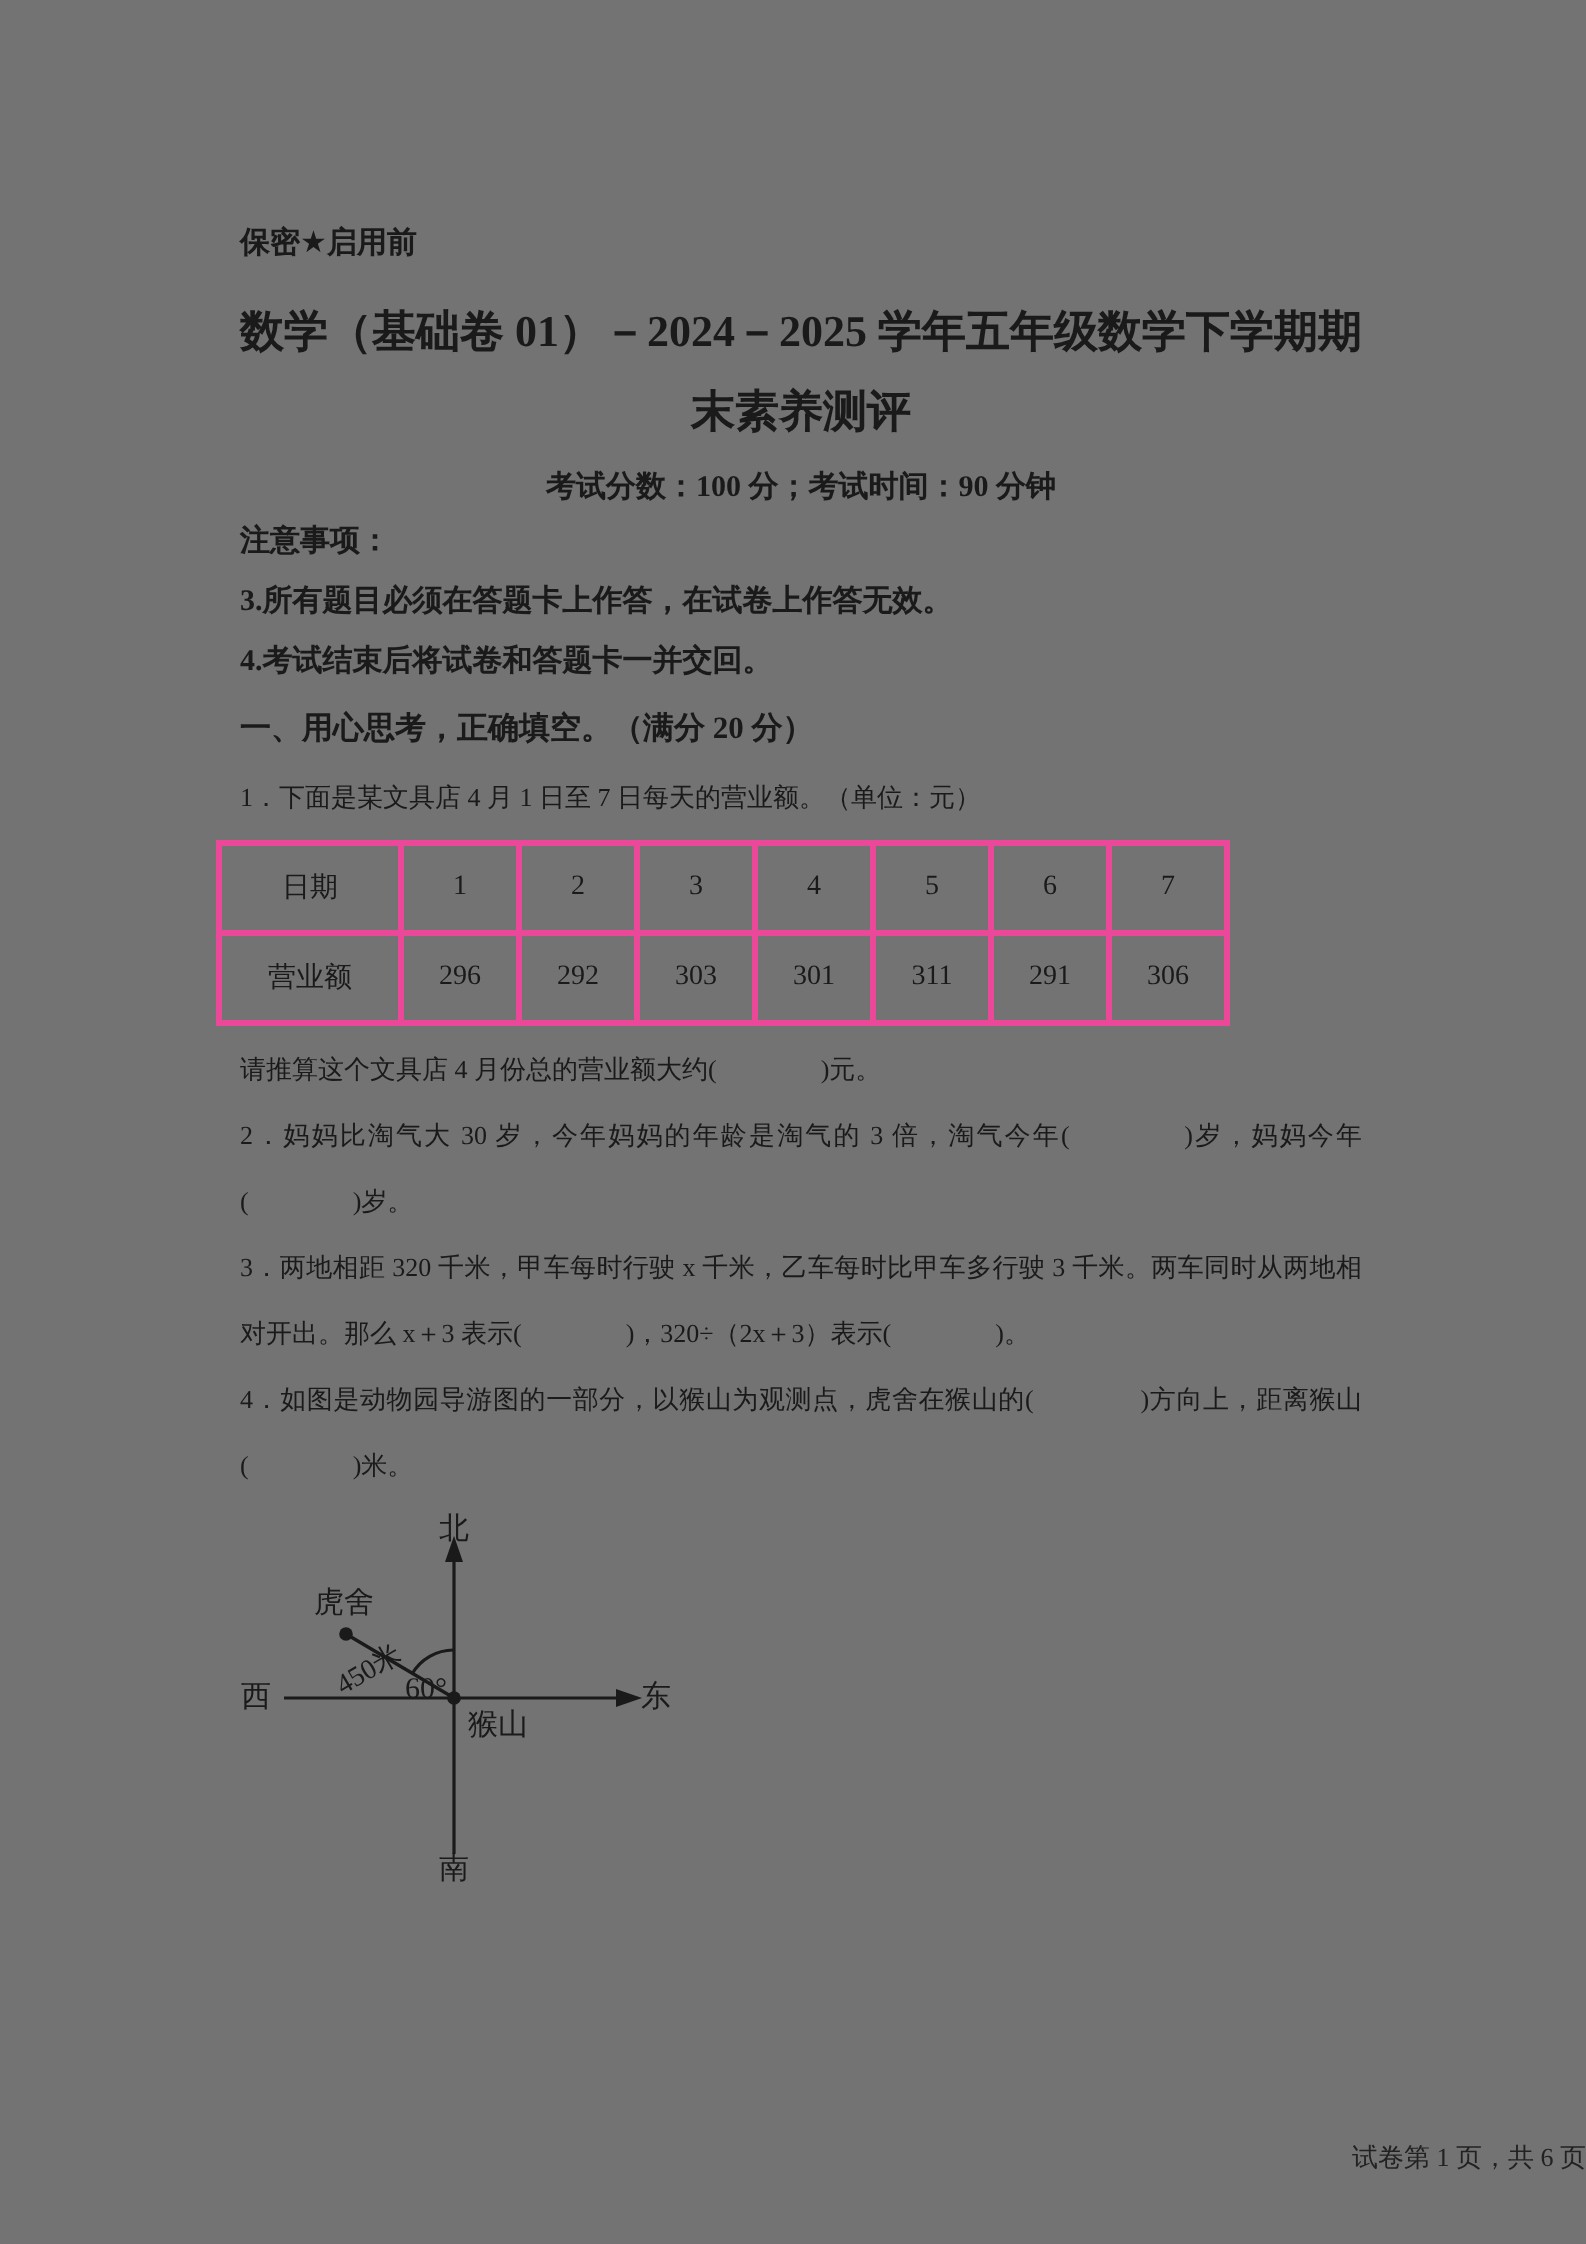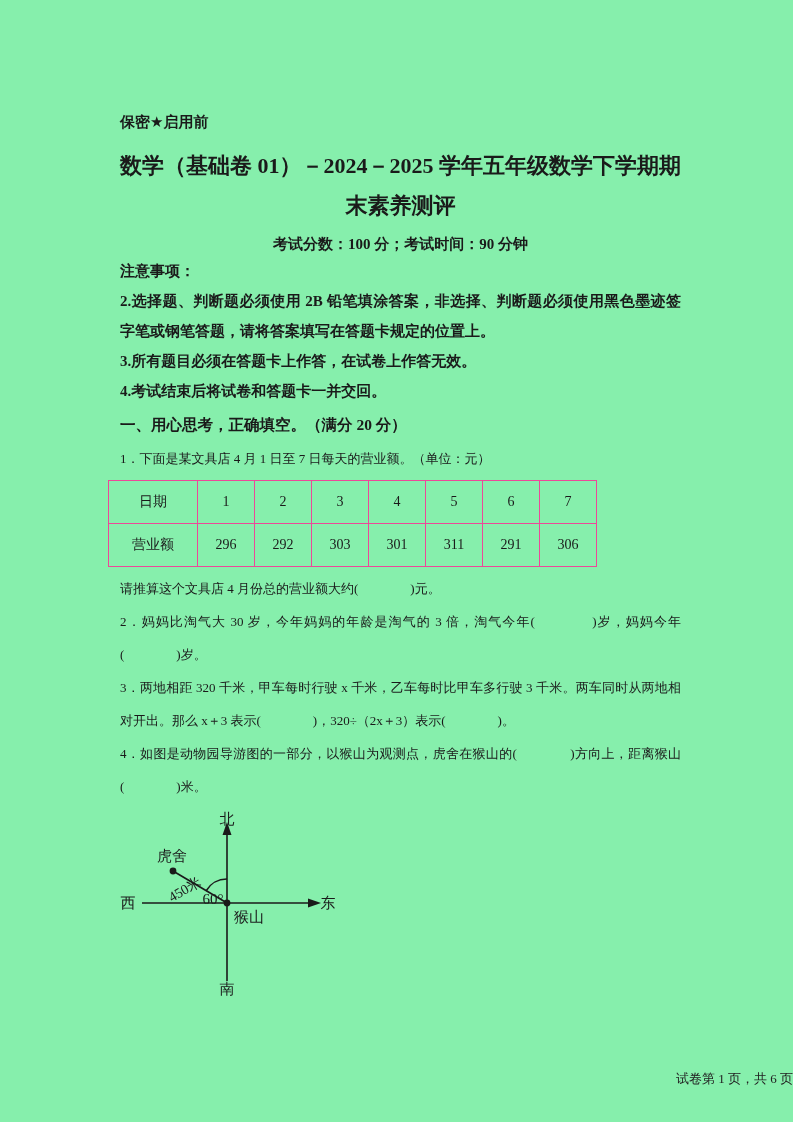--- a/index.html
+++ b/index.html
@@ -1,21 +1,21 @@
 <!DOCTYPE html>
 <html><head>
 <meta charset="utf-8">
 <style>
   html,body { margin:0; padding:0; background:#888; }
   .page {
     position: relative;
     width: 793px;
     height: 1122px;
     margin: 0 auto;
-    background: #86efac;
+    background: #737373;
     box-sizing: border-box;
     padding: 112px 112px 16px 120px;
     overflow: hidden;
     font-family: "Liberation Serif", "DejaVu Serif", serif;
     color: #1a1a1a;
   }
   .security {
     font-size: 15px;
     font-weight: bold;
     line-height: 20px;
@@ -57,21 +57,21 @@
     font-size: 13px;
     line-height: 33px;
     text-align: justify;
   }
   table.revenue {
     border-collapse: collapse;
     margin: 5px 0 5px -12px;
     table-layout: fixed;
   }
   table.revenue td {
-    border: 1px solid #ec4899;
+    border: 3px solid #ec4899;
     height: 42px;
     text-align: center;
     vertical-align: middle;
     font-size: 14px;
     padding: 0;
   }
   table.revenue td.c0 { width: 88px; }
   table.revenue td.c  { width: 56px; }
   .diagram {
     position: relative;
@@ -109,21 +109,20 @@
 
 <div class="page">
 
   <div class="security">保密★启用前</div>
 
   <h1 class="title"><span>数学（基础卷 01）－2024－2025 学年五年级数学下学期期</span><br><span>末素养测评</span></h1>
 
   <div class="meta">考试分数：100 分；考试时间：90 分钟</div>
 
   <div class="notice-heading">注意事项：</div>
-  <p class="notice-item">2.选择题、判断题必须使用 2B 铅笔填涂答案，非选择、判断题必须使用黑色墨迹签字笔或钢笔答题，请将答案填写在答题卡规定的位置上。</p>
   <p class="notice-item">3.所有题目必须在答题卡上作答，在试卷上作答无效。</p>
   <p class="notice-item">4.考试结束后将试卷和答题卡一并交回。</p>
 
   <div class="section-heading">一、用心思考，正确填空。（满分 20 分）</div>
 
   <p class="q">1．下面是某文具店 4 月 1 日至 7 日每天的营业额。（单位：元）</p>
 
   <table class="revenue">
     <tbody>
       <tr>

